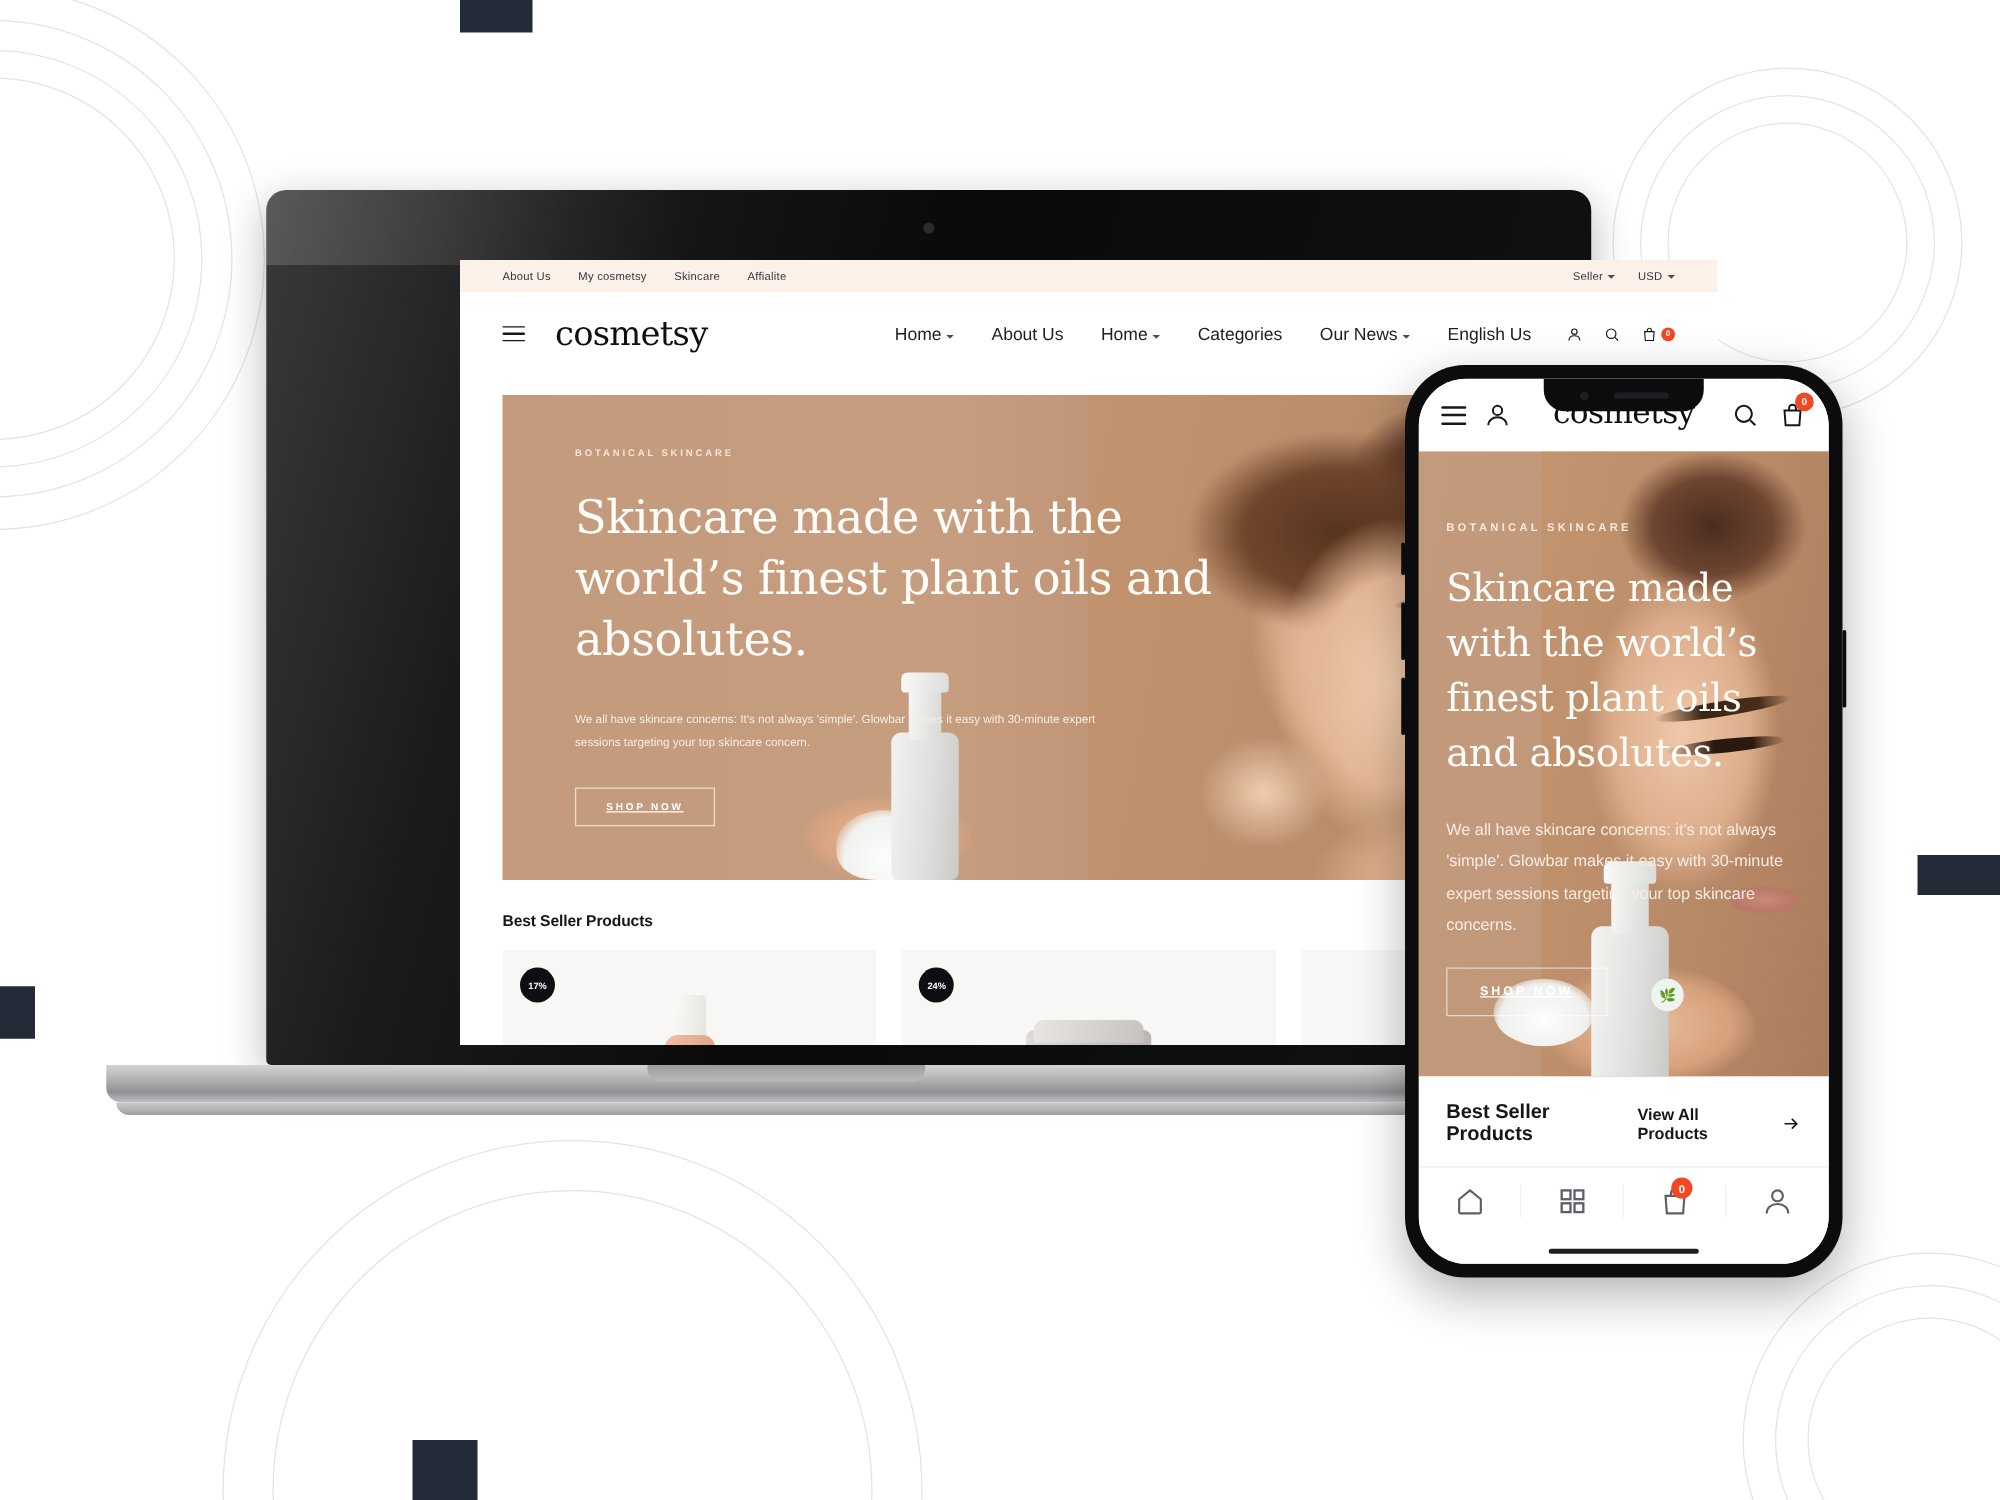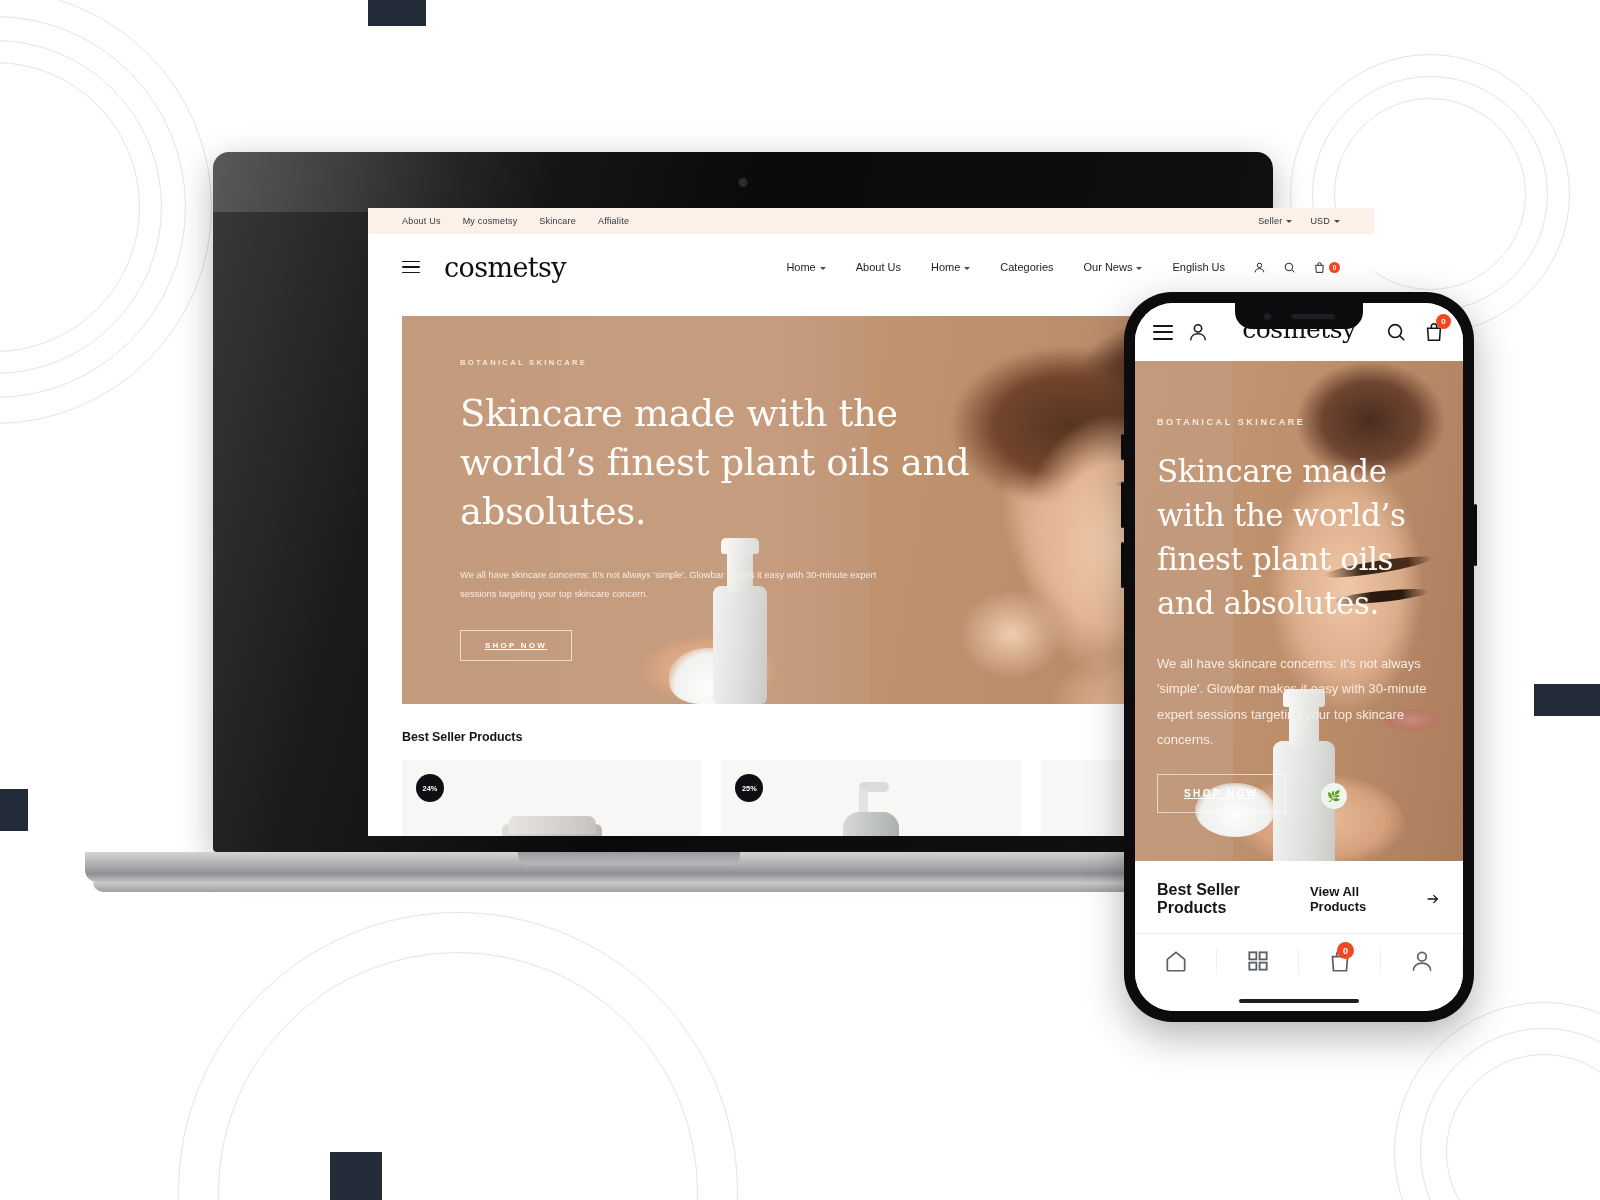--- a/index.html
+++ b/index.html
@@ -61,21 +61,21 @@
   .caretd { display:inline-block; width:0;height:0;border-left:3px solid transparent;
     border-right:3px solid transparent;border-top:3.4px solid #4a4c52; margin-left:4px; vertical-align:1px;}
 
   .mainnav { height:66px; background:#fff; display:flex; align-items:center; padding: 0 34px; }
   .burger { width:18px; display:flex; flex-direction:column; gap:4px; cursor:pointer;}
   .burger i { display:block; height:1.6px; background:#15171b; border-radius:2px; }
   .brand {
     font-family: "DejaVu Serif", serif; font-size: 27px; letter-spacing:-.6px;
     color:#0d0f12; margin-left:24px; font-weight:400;
   }
-  .navlinks { margin-left:auto; display:flex; align-items:flex-end; gap:30px; font-size:11px; color:#1c1e22;}
+  .navlinks { margin-left:auto; display:flex; align-items:flex-end; gap:30px; font-size:14px; color:#1c1e22;}
   .navlinks a { color:#1c1e22; text-decoration:none; white-space:nowrap; }
   .navicons { display:flex; align-items:center; gap:17px; margin-left:28px; }
   .ico { width:13px; height:13px; color:#15171b; display:block; }
   .cartwrap { position:relative; display:flex; align-items:center; }
   .badge {
     background:#f14722; color:#fff; font-size:6.5px; width:11px; height:11px;
     border-radius:50%; display:flex; align-items:center; justify-content:center;
     margin-left:3px; font-weight:700;
   }
 
@@ -389,32 +389,31 @@
             <a class="shopbtn" href="#">SHOP NOW</a>
           </div>
         </div>
 
         <div class="bs-head">
           <div class="bs-title">Best Seller Products</div>
           <a class="bs-link" href="#">View All Products</a>
         </div>
         <div class="bs-grid">
           <div class="pcard">
+            <div class="pbadge">17%</div>
+            <div class="prod p1">
+                <div class="cap"></div>
+                <div class="bod"></div>
+              </div>
+          </div>
+          <div class="pcard">
             <div class="pbadge">24%</div>
             <div class="prod p2">
                 <div class="jar"></div>
                 <div class="jlid"></div>
-              </div>
-          </div>
-          <div class="pcard">
-            <div class="pbadge">25%</div>
-            <div class="prod p3">
-                <div class="pump"></div>
-                <div class="stem"></div>
-                <div class="bod"></div>
               </div>
           </div>
           <div class="pcard">
             <div class="prod p4">
                 <div class="cap"></div>
                 <div class="bod"></div>
               </div>
           </div>
         </div>
 

